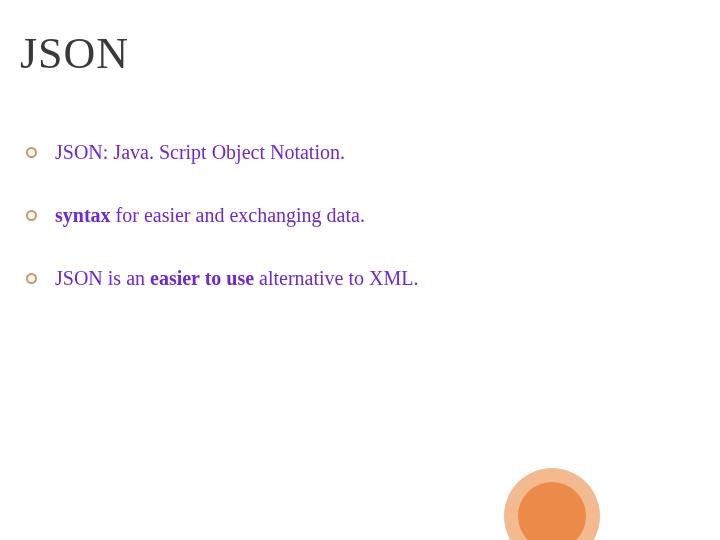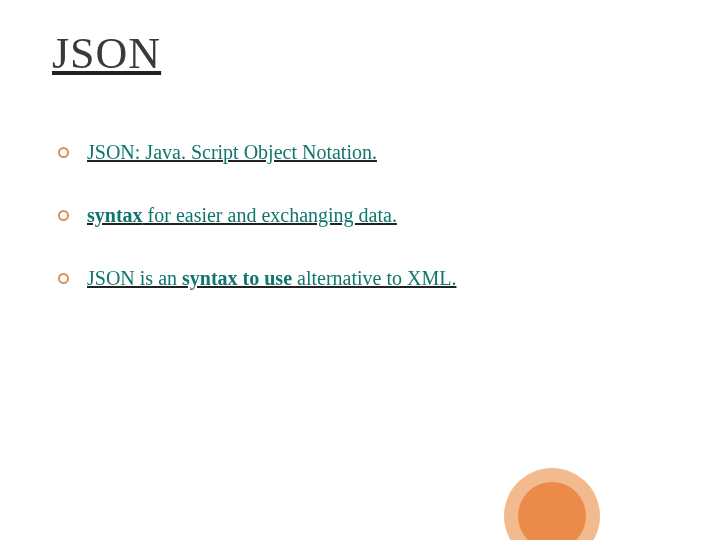--- a/index.html
+++ b/index.html
@@ -8,41 +8,40 @@
     background: #ffffff;
     font-family: Georgia, "Times New Roman", serif;
     color: #222;
     position: relative;
     overflow: hidden;
   }
   .slide {
     width: 576px;
     height: 540px;
     position: relative;
-    padding: 28px 40px 0 52px;
-    text-decoration: underline;
+    padding: 28px 40px 0 20px;
   }
   .title {
     font-size: 44px;
     font-weight: 400;
     color: #3a3a3a;
     letter-spacing: 1px;
     margin-bottom: 60px;
   }
   .bullets {
     list-style: none;
     padding: 0;
     margin: 0 0 0 6px;
   }
   .bullets li {
     display: flex;
     align-items: flex-start;
     font-size: 20px;
     line-height: 1.35;
-    color: #0f766e;
+    color: #6d28d9;
     margin-bottom: 36px;
   }
   .bullet-icon {
     width: 11px;
     height: 11px;
     border: 2px solid #d7915e;
     border-radius: 50%;
     flex: 0 0 auto;
     margin-top: 8px;
     margin-right: 18px;
@@ -78,19 +77,19 @@
     <li>
       <span class="bullet-icon"></span>
       <span><span>JSON: Java. Script Object Notation.</span></span>
     </li>
     <li>
       <span class="bullet-icon"></span>
       <span><span class="bold">syntax</span><span> for easier and exchanging data.</span></span>
     </li>
     <li>
       <span class="bullet-icon"></span>
-      <span><span>JSON is an </span><span class="bold">syntax to use</span><span> alternative to XML.</span></span>
+      <span><span>JSON is an </span><span class="bold">easier to use</span><span> alternative to XML.</span></span>
     </li>
   </ul>
 
   <div class="corner-circle-outer"></div>
   <div class="corner-circle-inner"></div>
 </div>
 
 </body></html>

